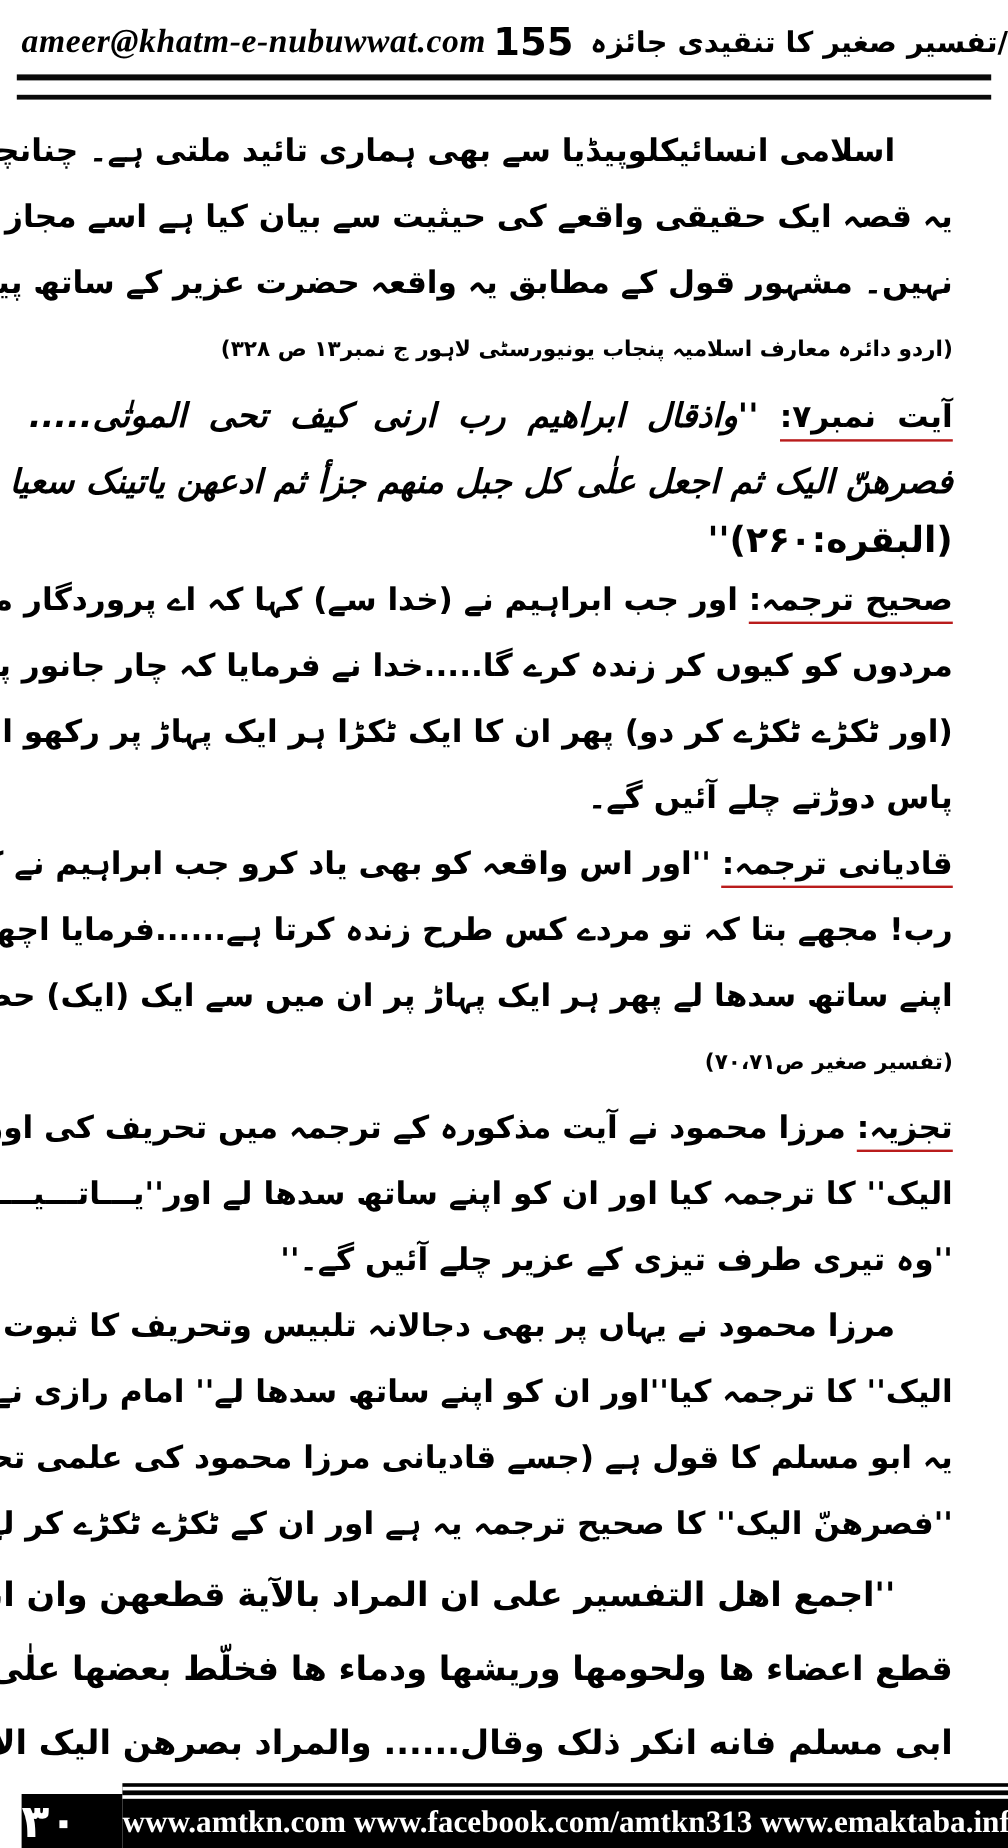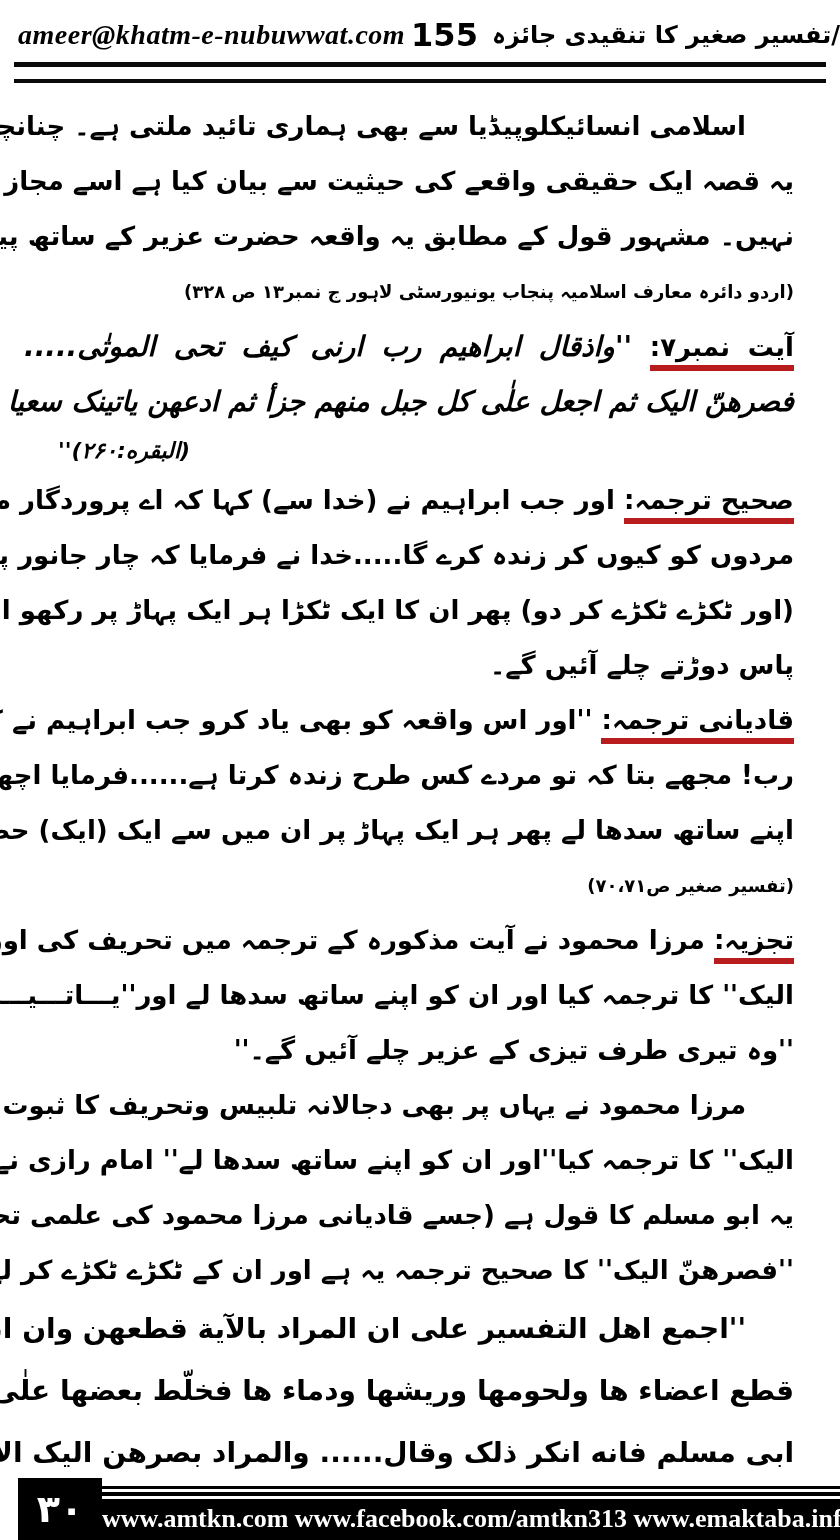--- a/index.html
+++ b/index.html
@@ -34,29 +34,29 @@
     direction:rtl;text-align:right;font-weight:bold;
     padding:16px 46px 0 24px;font-size:26px;
   }
   .bline{
     height:55px;line-height:55px;white-space:nowrap;overflow:visible;
   }
   .just{text-align:justify;text-align-last:justify;}
   .indent{padding-right:48px;}
   .split{display:flex;justify-content:space-between;align-items:baseline;}
   .cite{font-size:18px;font-weight:bold;white-space:nowrap;}
-  .hd{border-bottom:6px solid #b91c1c;padding-bottom:3px;}
+  .hd{border-bottom:2px solid #b91c1c;padding-bottom:3px;}
   .ar{font-size:28px;font-style:italic;}
-  .refline{height:44px;line-height:44px;text-align:left;direction:rtl;padding-left:34px;font-size:22px;font-style:italic;}
+  .refline{height:44px;line-height:44px;text-align:right;direction:rtl;padding-left:34px;font-size:30px;}
   .rightline{text-align:right;text-align-last:right;}
   .arblock .bline{height:62px;line-height:62px;font-size:28px;}
   
   .footer-box{
-    position:absolute;left:18px;bottom:0;width:84px;height:62px;
-    background:#000;color:#fff;display:flex;align-items:center;justify-content:center;
+    position:absolute;left:18px;bottom:0;width:84px;height:45px;
+    background:#000;color:#fff;display:flex;align-items:center;justify-content:flex-end;
     font-size:38px;font-weight:bold;direction:rtl;
   }
   .footer-bar{
     position:absolute;left:102px;right:0;bottom:0;height:54px;background:#000;
   }
   .stripe{height:3px;background:#fff;}
   .s1{margin-top:3px;}
   .s2{margin-top:4px;}
   .footer-urls{
     color:#fff;text-align:center;font-family:"Liberation Serif",serif;

